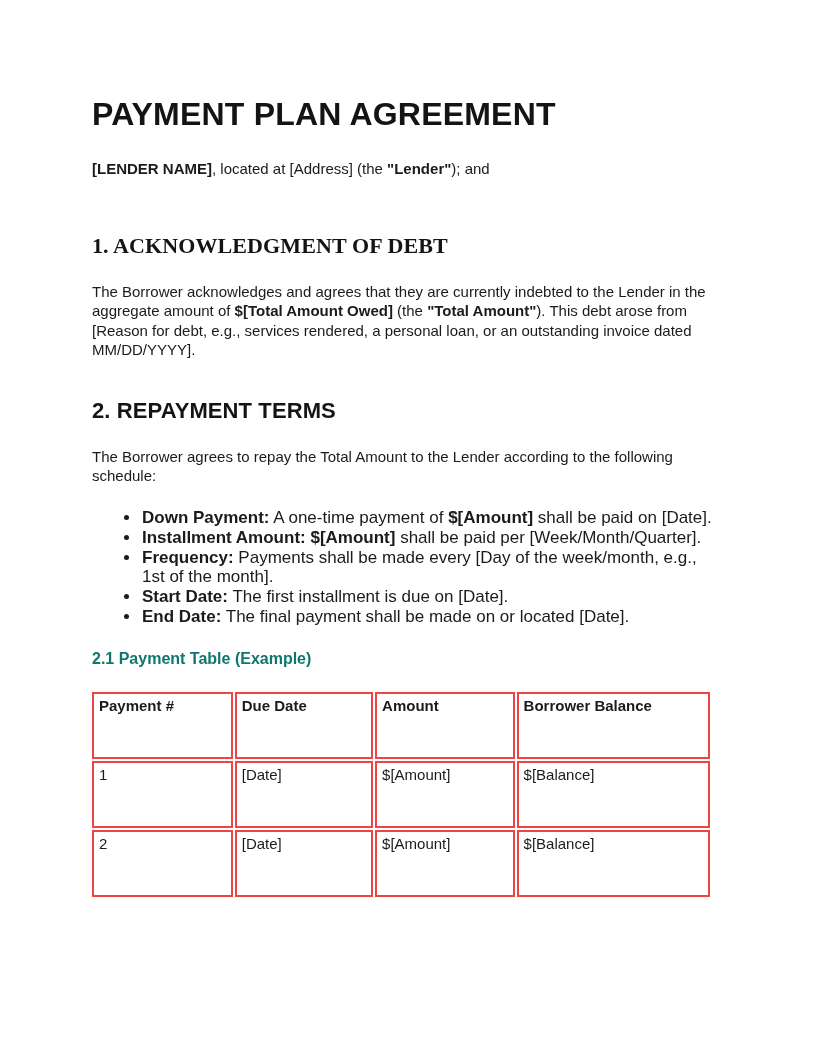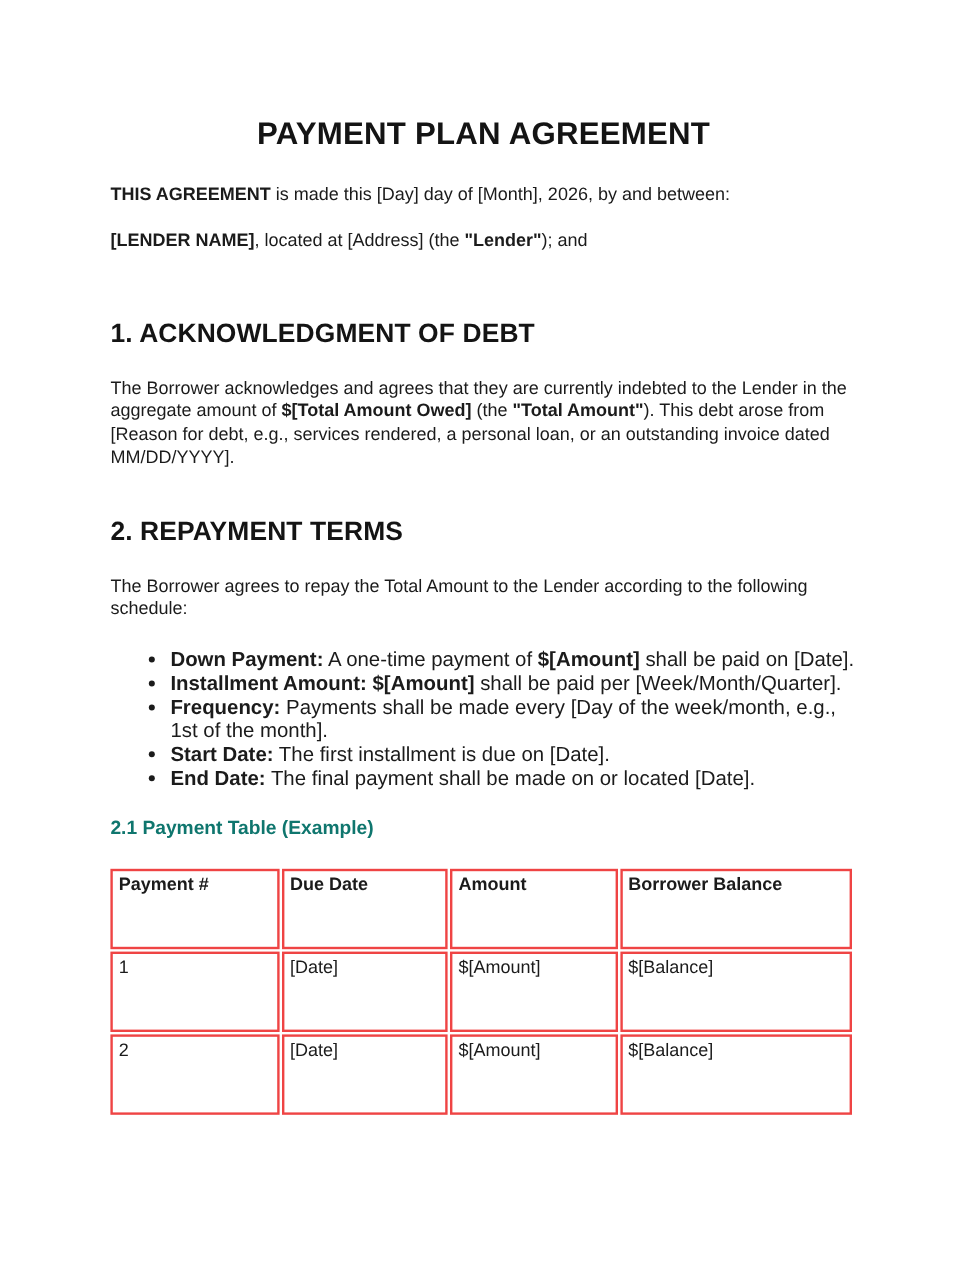--- a/index.html
+++ b/index.html
@@ -15,41 +15,40 @@
     overflow: hidden;
   }
   .page {
     box-sizing: border-box;
     width: 814px;
     height: 1051px;
     padding: 96px 100px 30px 92px;
     background: #ffffff;
   }
   .doc-title {
-    font-size: 26px;
+    font-size: 32px;
     font-weight: 700;
-    text-align: center;
     color: #141414;
     margin: 0 0 26px 0;
     letter-spacing: 0.2px;
   }
   p.body-text {
     font-size: 15px;
     line-height: 19.5px;
     margin: 0 0 18.5px 0;
   }
   .b { font-weight: 700; }
   h2.section-heading {
     font-size: 22px;
     font-weight: 700;
     color: #141414;
     margin: 0 0 23px 0;
     letter-spacing: 0.1px;
   }
-  h2.gap-large { margin-top: 54px; }
+  h2.gap-large { margin-top: 54px; font-family: Liberation Serif, serif; }
   h2.gap-small { margin-top: 38px; }
   ul.terms-list {
     margin: 22px 0 0 0;
     padding: 0 0 0 49px;
     font-size: 17px;
     line-height: 19.6px;
   }
   ul.terms-list li {
     margin: 0 0 0.5px 0;
     padding-left: 1px;
@@ -82,21 +81,20 @@
   col.c3 { width: 22.8%; }
   col.c4 { width: 31.6%; }
 </style>
 </head>
 <body>
 
 <div class="page">
 
   <h1 class="doc-title">PAYMENT PLAN AGREEMENT</h1>
 
-  <p class="body-text"><span class="b">THIS AGREEMENT</span><span> is made this [Day] day of [Month], 2026, by and between:</span></p>
   <p class="body-text"><span class="b">[LENDER NAME]</span><span>, located at [Address] (the </span><span class="b">"Lender"</span><span>); and</span></p>
 
   <h2 class="section-heading gap-large">1. ACKNOWLEDGMENT OF DEBT</h2>
   <p class="body-text"><span>The Borrower acknowledges and agrees that they are currently indebted to the Lender in the aggregate amount of </span><span class="b">$[Total Amount Owed]</span><span> (the </span><span class="b">"Total Amount"</span><span>). This debt arose from [Reason for debt, e.g., services rendered, a personal loan, or an outstanding invoice dated MM/DD/YYYY].</span></p>
 
   <h2 class="section-heading gap-small">2. REPAYMENT TERMS</h2>
   <p class="body-text"><span>The Borrower agrees to repay the Total Amount to the Lender according to the following schedule:</span></p>
 
   <ul class="terms-list">
     <li><span class="b">Down Payment:</span><span> A one-time payment of </span><span class="b">$[Amount]</span><span> shall be paid on [Date].</span></li>

